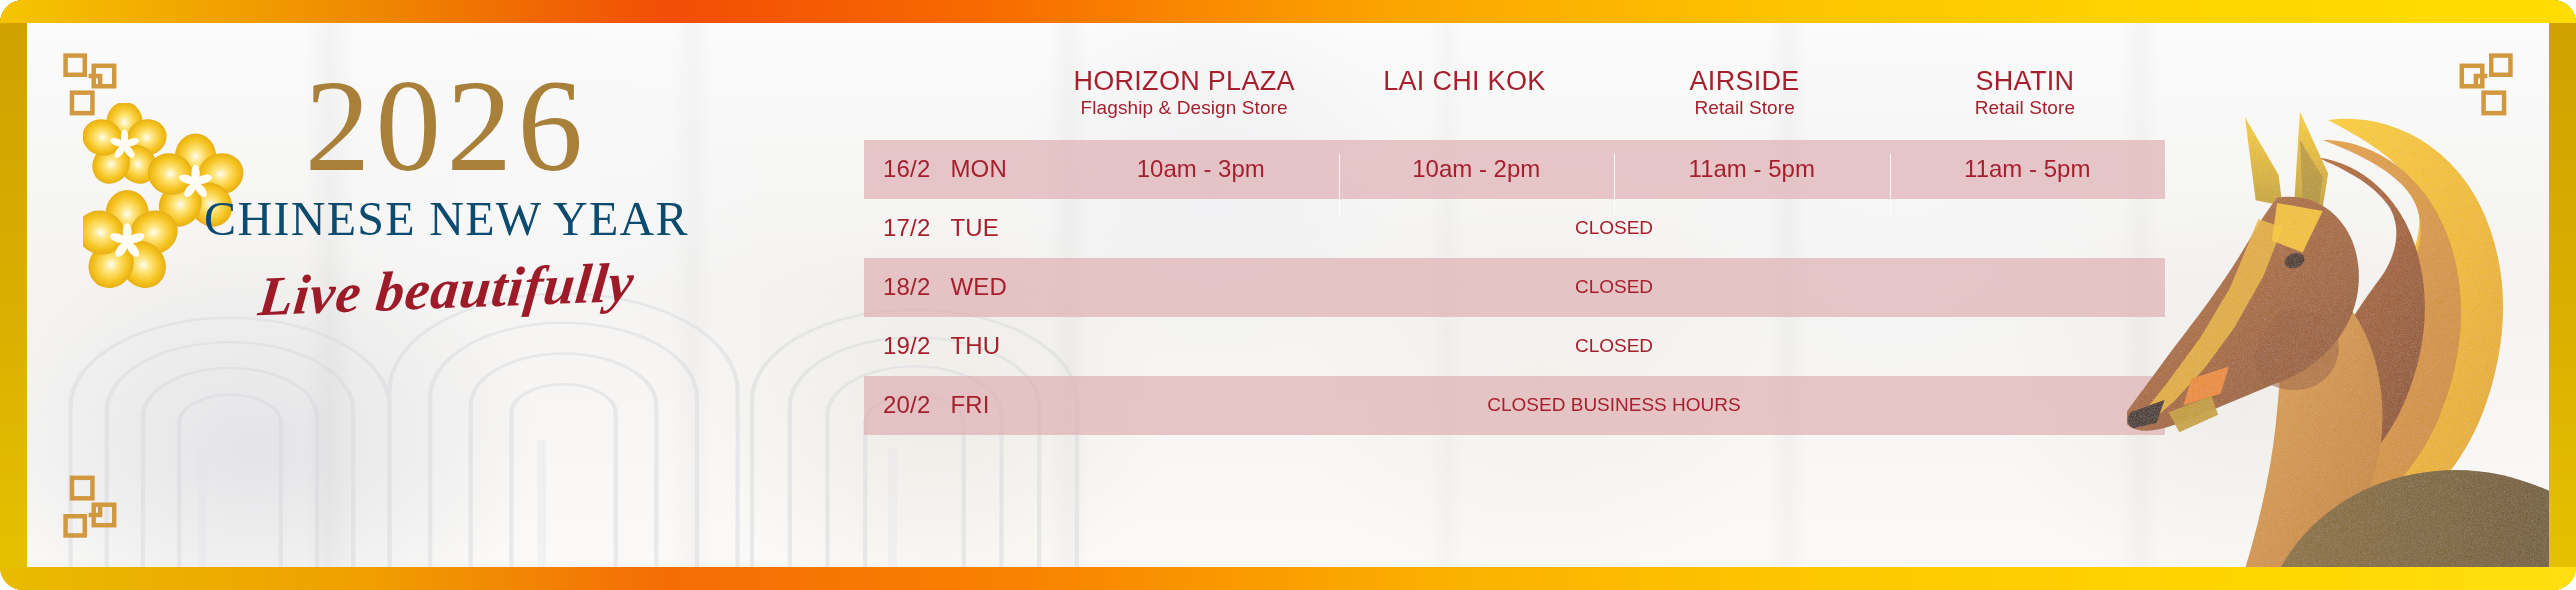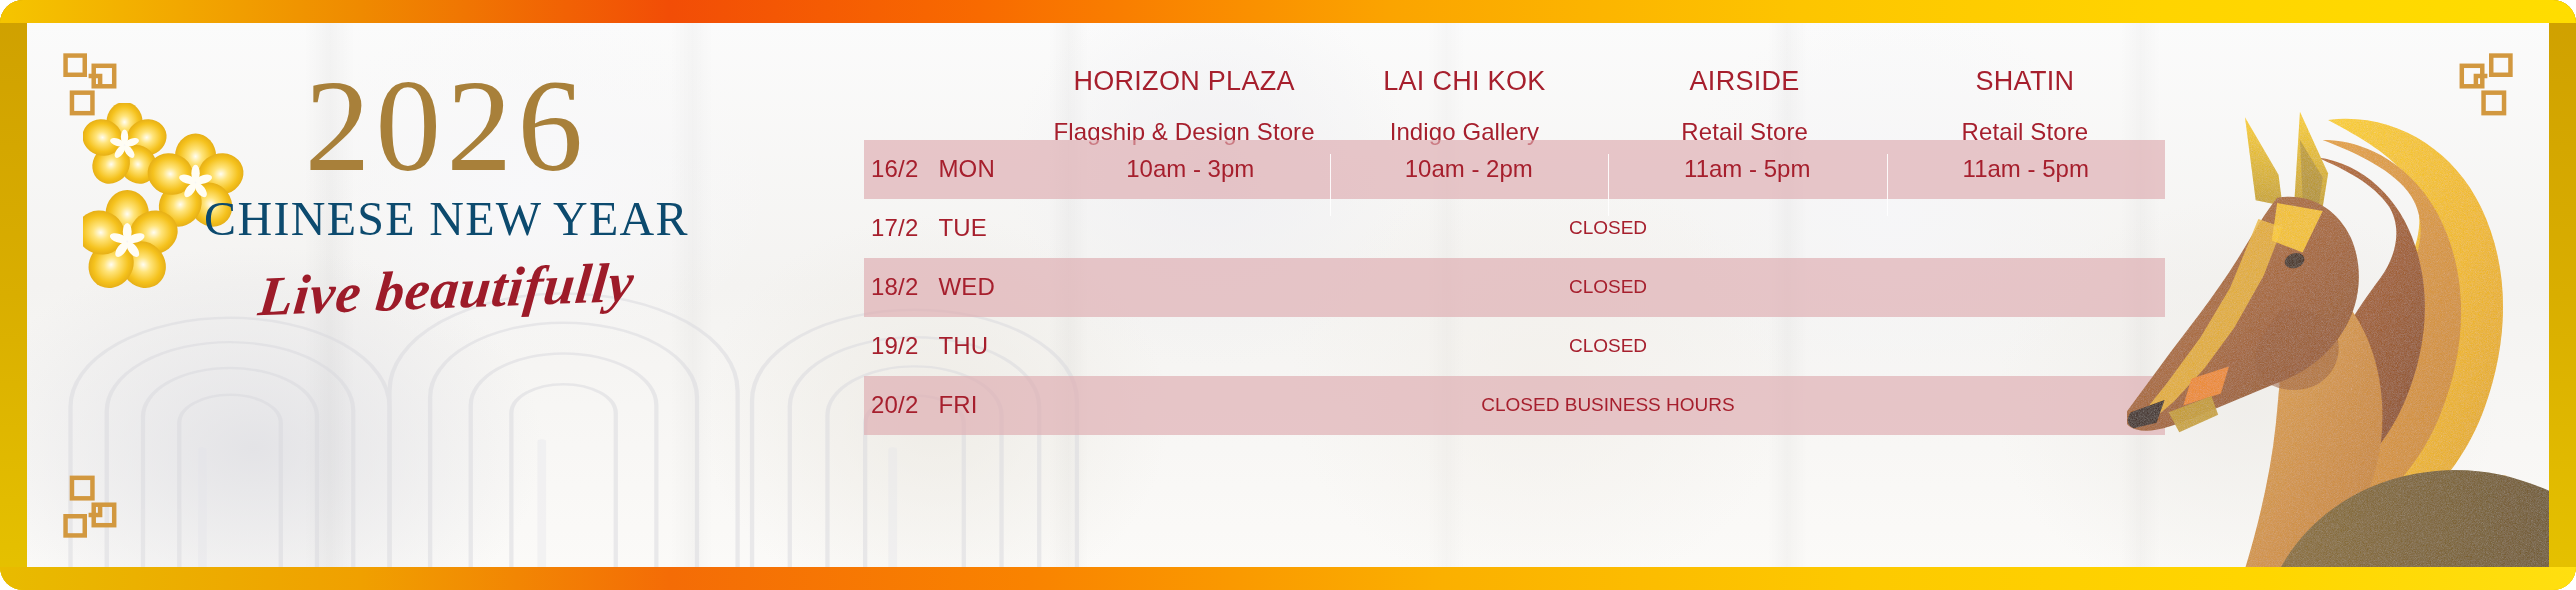--- a/index.html
+++ b/index.html
@@ -86,26 +86,26 @@
     font-size:56px;line-height:1;color:#9d1b29;
     margin-top:14.8px;letter-spacing:0.7px;
     transform:skewX(-8deg) rotate(-2.2deg);
   }
 
   
   #sched{position:absolute;left:837px;top:39px;width:1301px;z-index:7;}
   #heads{display:flex;height:79px;}
   .hcell{flex:1 1 0;text-align:center;color:#a61f2d;padding-top:6.7px;}
   .hcell .store{font-size:27px;font-weight:400;letter-spacing:0.3px;line-height:1.1;}
-  .hcell .sub{font-size:24px;font-weight:400;margin-top:21px;letter-spacing:0.1px;}
+  .hcell .sub{font-size:19px;font-weight:400;margin-top:0;letter-spacing:0.1px;}
   #heads .spacer{flex:0 0 180px;}
 
   .row{display:flex;align-items:center;height:59px;position:relative;}
   .row.alt{background:rgba(222,172,176,.66);}
-  .daycell{flex:0 0 180px;display:flex;align-items:center;padding-left:7px;
+  .daycell{flex:0 0 180px;display:flex;align-items:center;padding-left:19px;
     color:#a61f2d;font-size:24px;letter-spacing:0.2px;}
   .daycell .date{min-width:50px;}
   .daycell .dow{margin-left:17.4px;}
   .tcell{flex:1 1 0;text-align:center;color:#a61f2d;font-size:24px;position:relative;}
   .tcell + .tcell::before{
     content:"";position:absolute;left:0;top:-1.3px;height:62px;width:1.3px;
     background:rgba(255,255,255,.85);
   }
   .row.alt .tcell + .tcell::before{background:rgba(255,255,255,.9);}
   .span{flex:1 1 0;text-align:center;color:#a61f2d;font-size:19px;}
@@ -254,21 +254,20 @@
     <div id="sched">
 
       <div id="heads">
         <div class="spacer"></div>
         <div class="hcell">
           <div class="store">HORIZON PLAZA</div>
           <div class="sub">Flagship &amp; Design Store</div>
         </div>
         <div class="hcell">
           <div class="store">LAI CHI KOK</div>
-          <div class="sub">Indigo Gallery</div>
         </div>
         <div class="hcell">
           <div class="store">AIRSIDE</div>
           <div class="sub">Retail Store</div>
         </div>
         <div class="hcell">
           <div class="store">SHATIN</div>
           <div class="sub">Retail Store</div>
         </div>
       </div>

